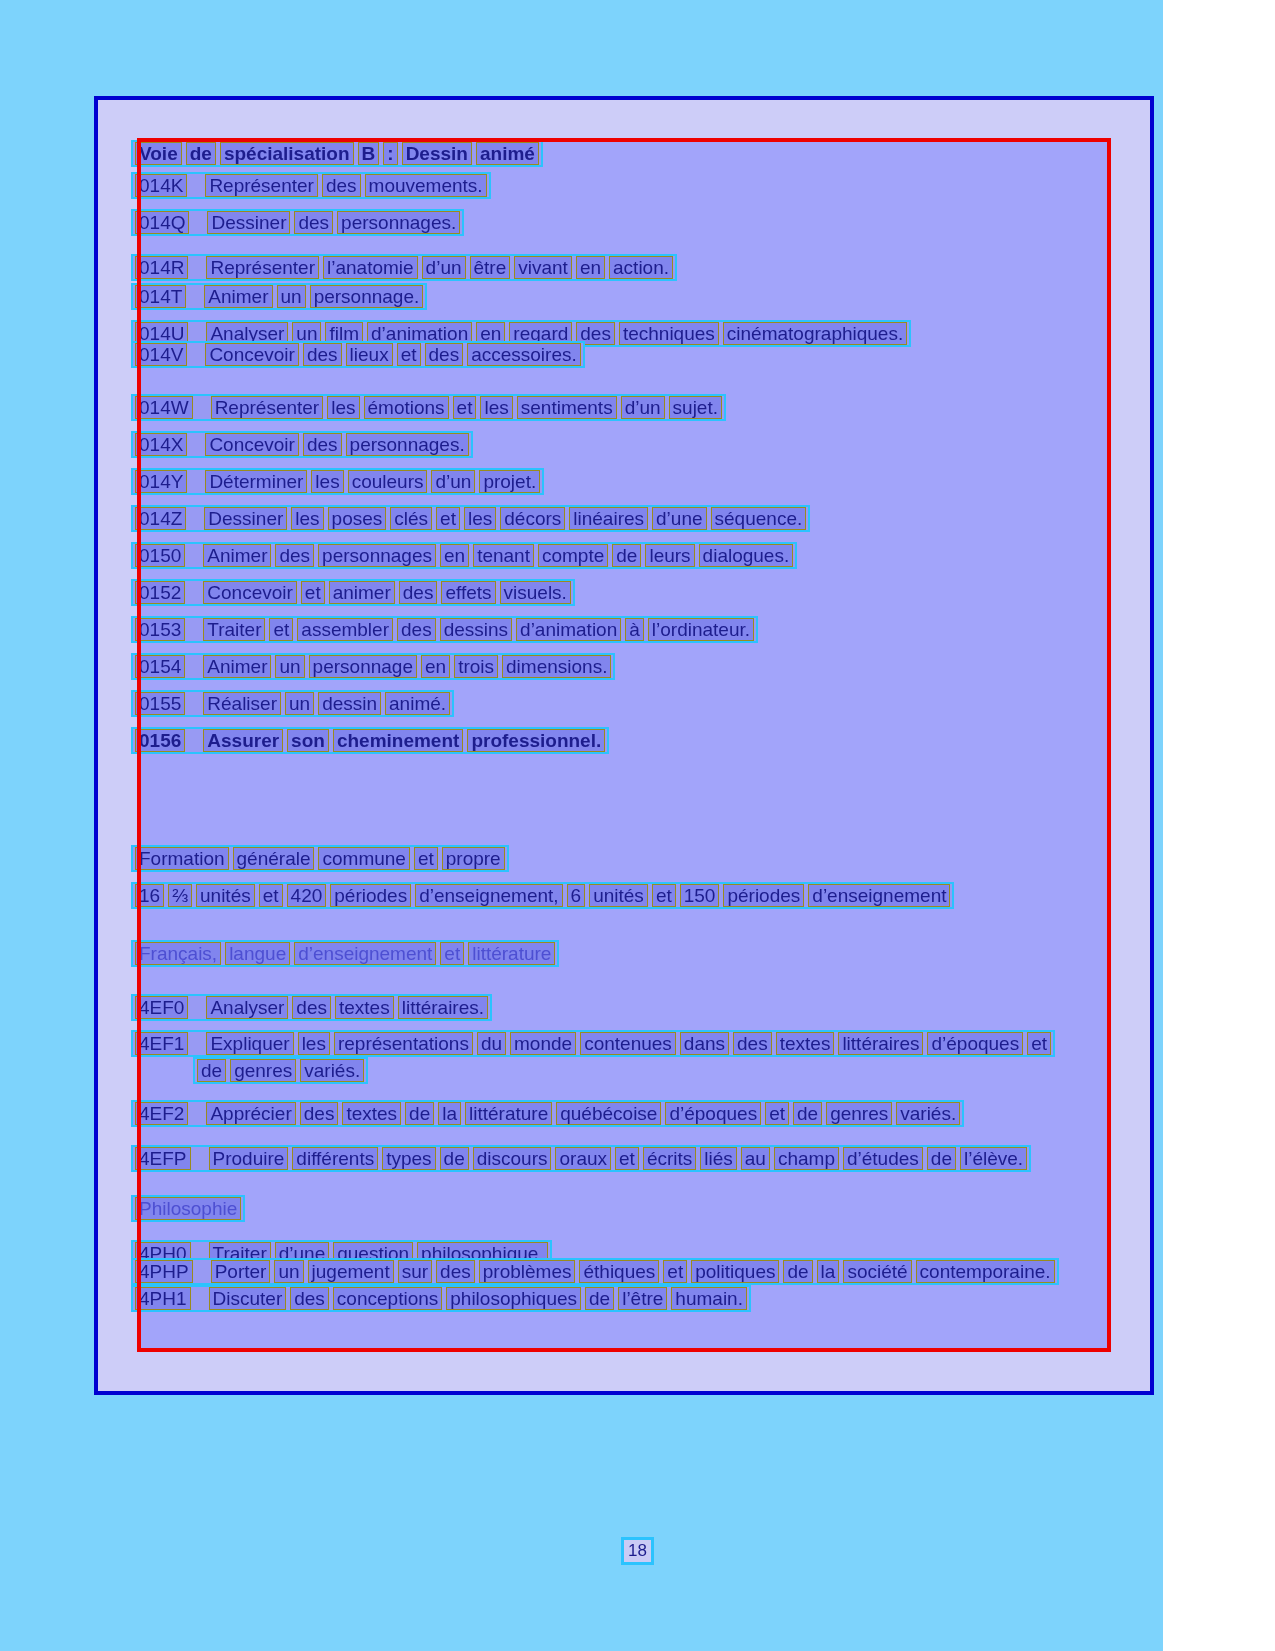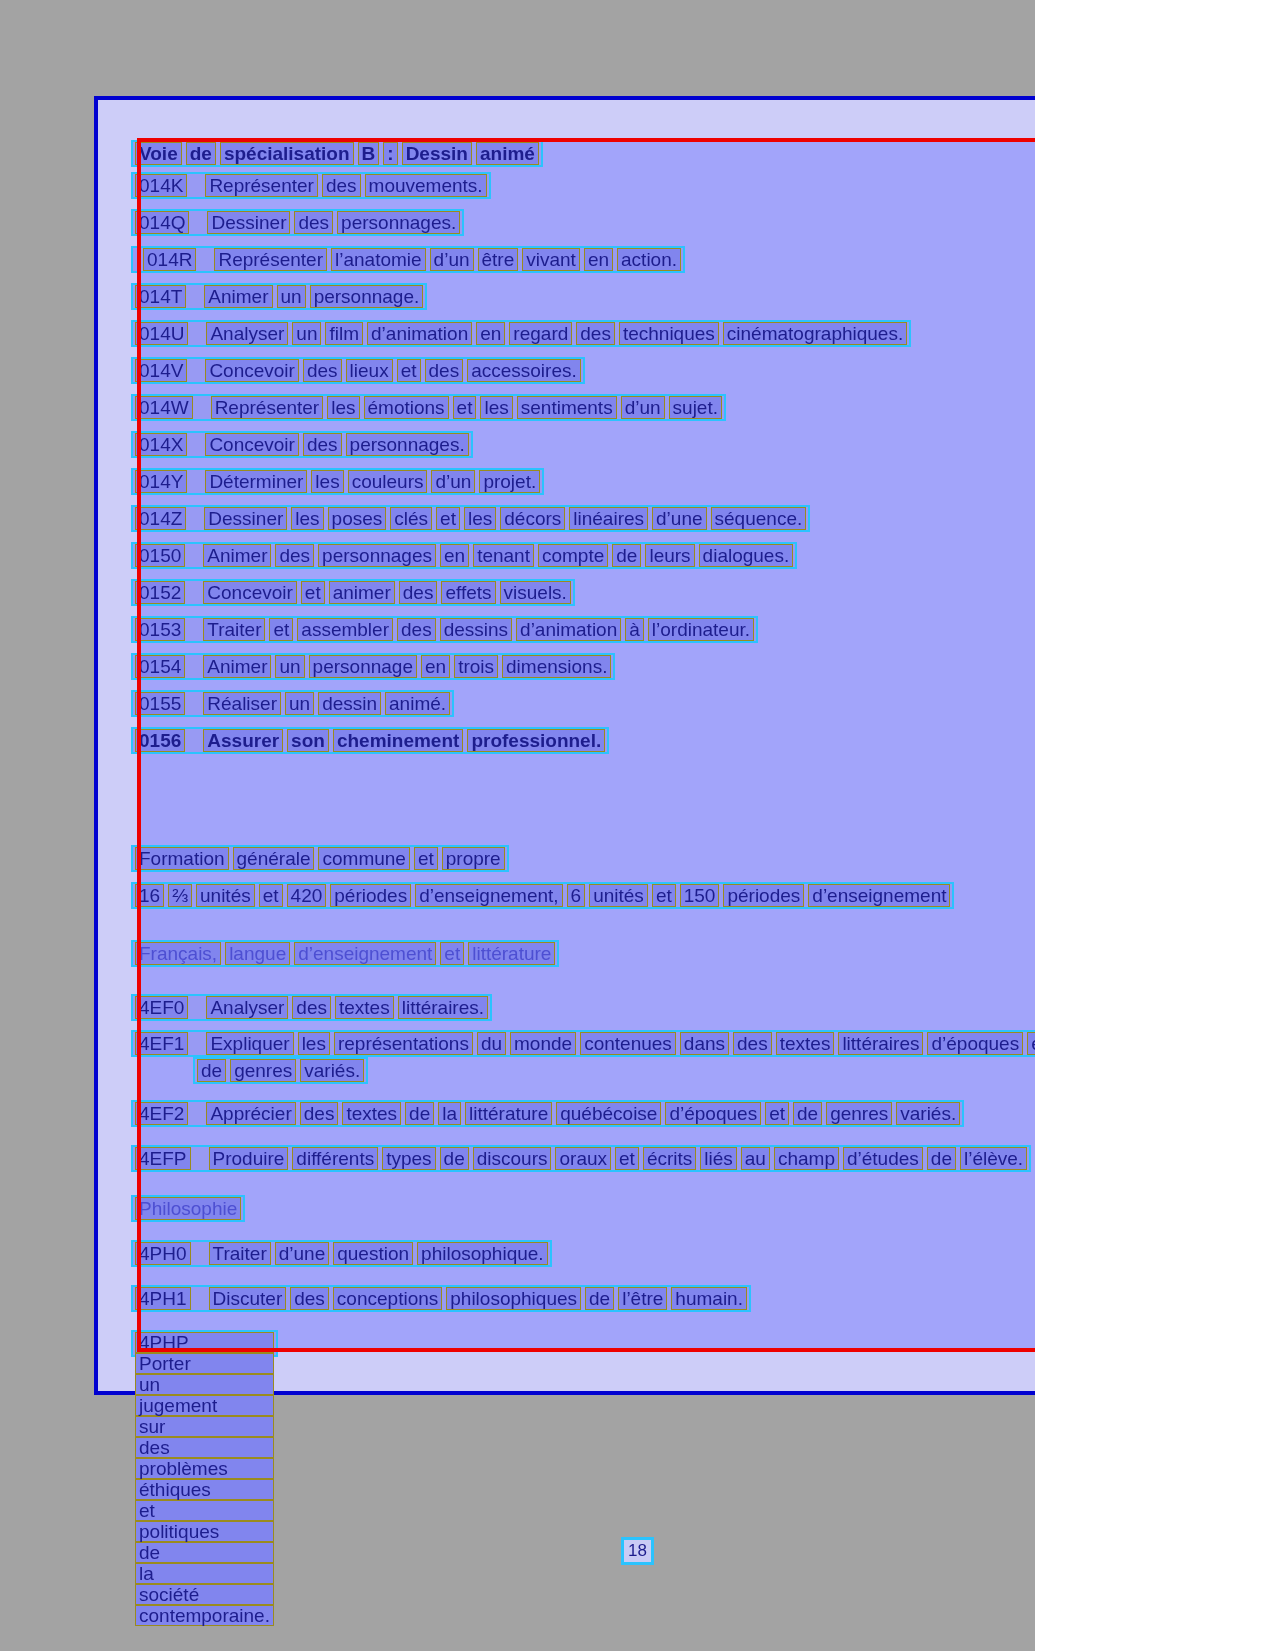--- a/index.html
+++ b/index.html
@@ -1,17 +1,17 @@
 <!DOCTYPE html>
 <html style="--page-border: #0000d0; --outer-fill: #cdcdf8; --content-border: #ee0000; --content-fill: #a2a4fa; --gap-fill: #989af3; --word-fill: #8185ee; --word-border: #9a8b1e; --line-box: #2bc3fe; --body-text: #1d1d8d; --heading-text: #4d4fd2; --page-number-fill: #c9cbf5;"><head>
 <meta charset="utf-8">
 <style>
   html,body{margin:0;padding:0;background:#ffffff;}
   #canvas{
-    position:relative;width:1035px;height:1651px;background:#a3a3a3;
+    position:relative;width:1163px;height:1651px;background:#7dd3fc;
     font-family:"Liberation Sans", sans-serif;overflow:hidden;
   }
   .page-bg{
     position:absolute;left:94px;top:96px;width:1060px;height:1299px;
     box-sizing:border-box;border:4px solid var(--page-border,#0000d0);
     background:var(--outer-fill,#cdcdf8);z-index:0;
   }
   .content-fill{
     position:absolute;left:137px;top:138px;width:974px;height:1214px;
     box-sizing:border-box;background:var(--content-fill,#a2a4fa);z-index:1;
@@ -69,21 +69,21 @@
         <span class="word">des</span>
         <span class="word">mouvements.</span>
       </div>
       <div class="line item" style="top: 209px;">
         <span class="word code">014Q</span>
         <span class="gap"></span>
         <span class="word">Dessiner</span>
         <span class="word">des</span>
         <span class="word">personnages.</span>
       </div>
-      <div class="line item" style="top: 246px; padding-left: 8px;">
+      <div class="line item" style="top: 254px;">
         <span class="word code">014R</span>
         <span class="gap"></span>
         <span class="word">Représenter</span>
         <span class="word">l’anatomie</span>
         <span class="word">d’un</span>
         <span class="word">être</span>
         <span class="word">vivant</span>
         <span class="word">en</span>
         <span class="word">action.</span>
       </div>
@@ -100,21 +100,21 @@
         <span class="word">Analyser</span>
         <span class="word">un</span>
         <span class="word">film</span>
         <span class="word">d’animation</span>
         <span class="word">en</span>
         <span class="word">regard</span>
         <span class="word">des</span>
         <span class="word">techniques</span>
         <span class="word">cinématographiques.</span>
       </div>
-      <div class="line item" style="top: 357px;">
+      <div class="line item" style="top: 341px;">
         <span class="word code">014V</span>
         <span class="gap"></span>
         <span class="word">Concevoir</span>
         <span class="word">des</span>
         <span class="word">lieux</span>
         <span class="word">et</span>
         <span class="word">des</span>
         <span class="word">accessoires.</span>
       </div>
       <div class="line item" style="top: 394px;">
@@ -327,21 +327,21 @@
         <span class="word code">4PH1</span>
         <span class="gap"></span>
         <span class="word">Discuter</span>
         <span class="word">des</span>
         <span class="word">conceptions</span>
         <span class="word">philosophiques</span>
         <span class="word">de</span>
         <span class="word">l’être</span>
         <span class="word">humain.</span>
       </div>
-      <div class="line item" style="top: 1330px; flex-direction: column;">
+      <div class="line item" style="top: 1258px;">
         <span class="word code">4PHP</span>
         <span class="gap"></span>
         <span class="word">Porter</span>
         <span class="word">un</span>
         <span class="word">jugement</span>
         <span class="word">sur</span>
         <span class="word">des</span>
         <span class="word">problèmes</span>
         <span class="word">éthiques</span>
         <span class="word">et</span>

